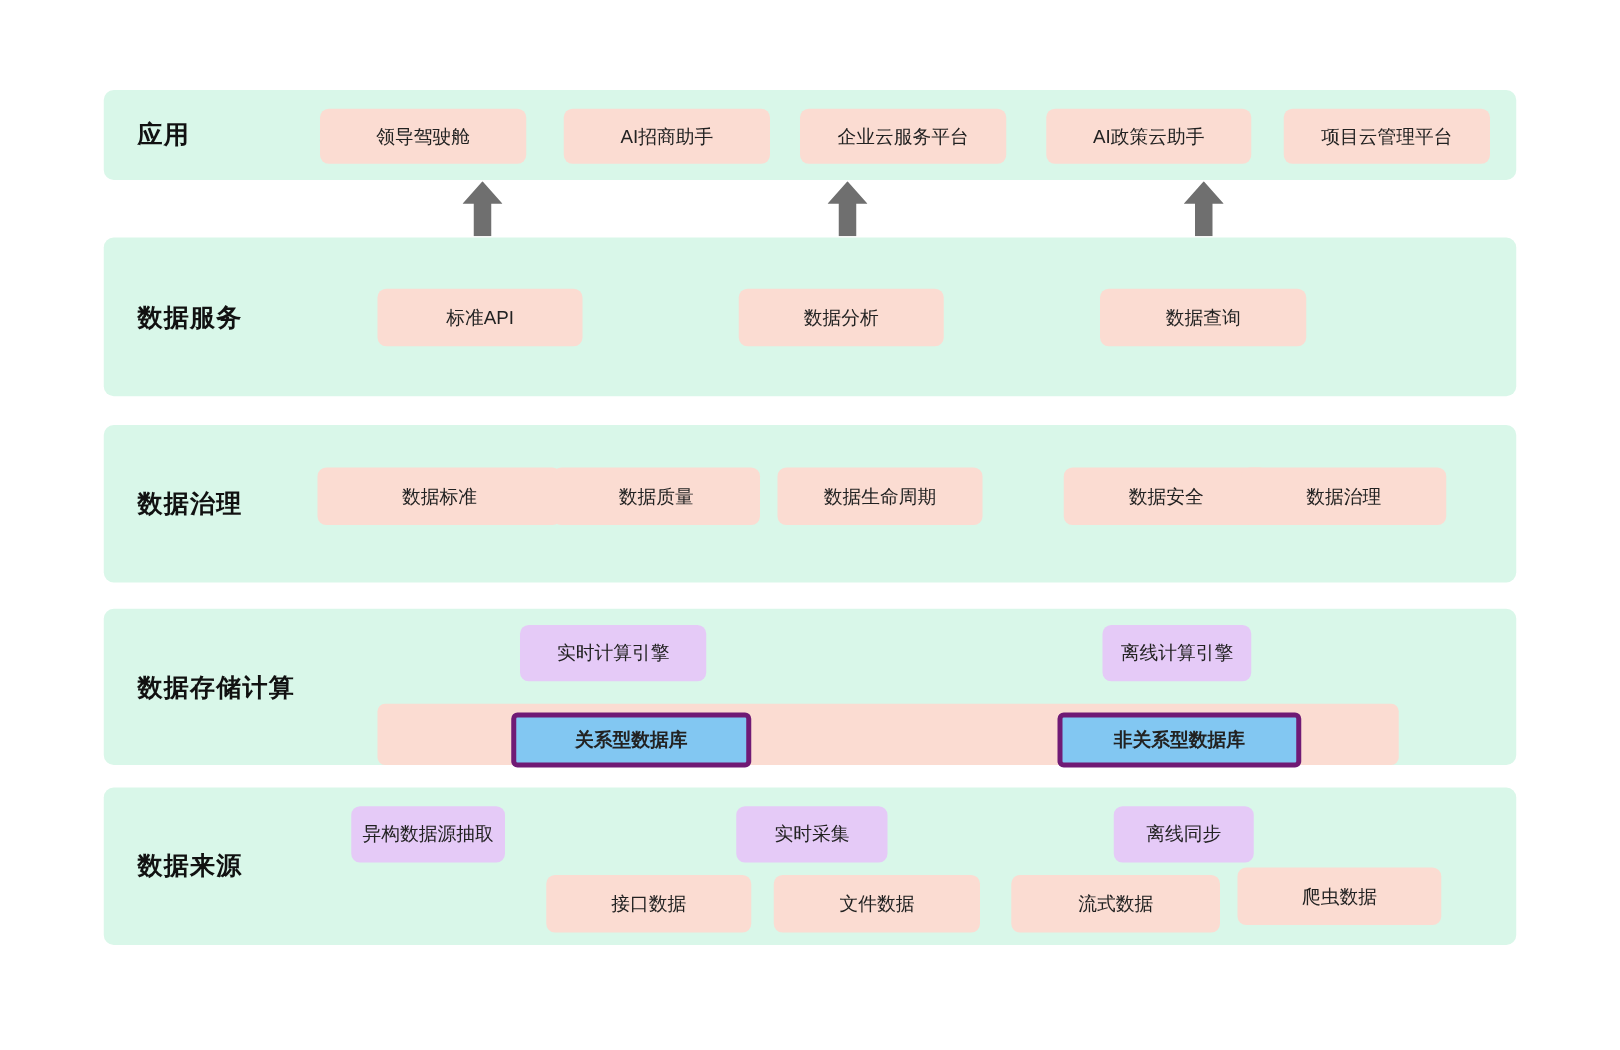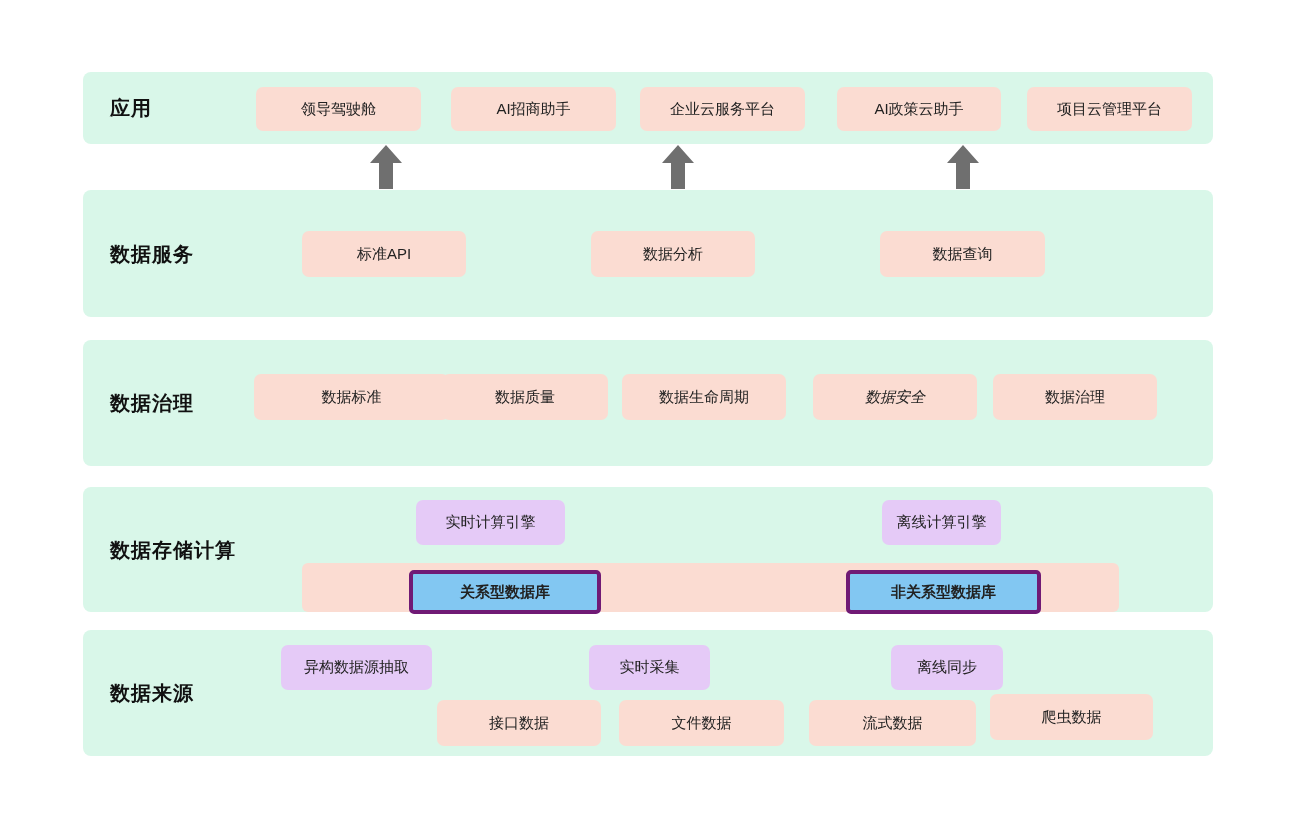--- a/index.html
+++ b/index.html
@@ -91,35 +91,35 @@
   <div class="node pink" style="left:219px;top:41px;width:164px;height:46px;">标准API</div>
   <div class="node pink" style="left:508px;top:41px;width:164px;height:46px;">数据分析</div>
   <div class="node pink" style="left:797px;top:41px;width:165px;height:46px;">数据查询</div>
 </section>
 
 <section class="band" style="top:340px;height:126px;">
   <div class="band-label">数据治理</div>
   <div class="node pink" style="left:171px;top:34px;width:195px;height:46px;">数据标准</div>
   <div class="node pink" style="left:359px;top:34px;width:166px;height:46px;">数据质量</div>
   <div class="node pink" style="left:539px;top:34px;width:164px;height:46px;">数据生命周期</div>
-  <div class="node pink" style="left:730px;top:34px;width:164px;height:46px;font-style:italic;">数据安全</div>
+  <div class="node pink" style="left:768px;top:34px;width:164px;height:46px;">数据安全</div>
   <div class="node pink" style="left:910px;top:34px;width:164px;height:46px;">数据治理</div>
 </section>
 
 <section class="band" style="top:487px;height:125px;">
   <div class="band-label">数据存储计算</div>
   <div class="node purple" style="left:333px;top:13px;width:149px;height:45px;">实时计算引擎</div>
   <div class="node purple" style="left:799px;top:13px;width:119px;height:45px;">离线计算引擎</div>
   <div class="bar" style="left:219px;top:76px;width:817px;height:49px;"></div>
   <div class="node blue" style="left:326px;top:83px;width:184px;height:36px;">关系型数据库</div>
   <div class="node blue" style="left:763px;top:83px;width:187px;height:36px;">非关系型数据库</div>
 </section>
 
 <section class="band" style="top:630px;height:126px;">
   <div class="band-label">数据来源</div>
-  <div class="node purple" style="left:198px;top:15px;width:151px;height:45px;">异构数据源抽取</div>
+  <div class="node purple" style="left:198px;top:15px;width:123px;height:45px;">异构数据源抽取</div>
   <div class="node purple" style="left:506px;top:15px;width:121px;height:45px;">实时采集</div>
   <div class="node purple" style="left:808px;top:15px;width:112px;height:45px;">离线同步</div>
   <div class="node pink" style="left:354px;top:70px;width:164px;height:46px;">接口数据</div>
   <div class="node pink" style="left:536px;top:70px;width:165px;height:46px;">文件数据</div>
   <div class="node pink" style="left:726px;top:70px;width:167px;height:46px;">流式数据</div>
   <div class="node pink" style="left:907px;top:64px;width:163px;height:46px;">爬虫数据</div>
 </section>
 
 </body></html>

